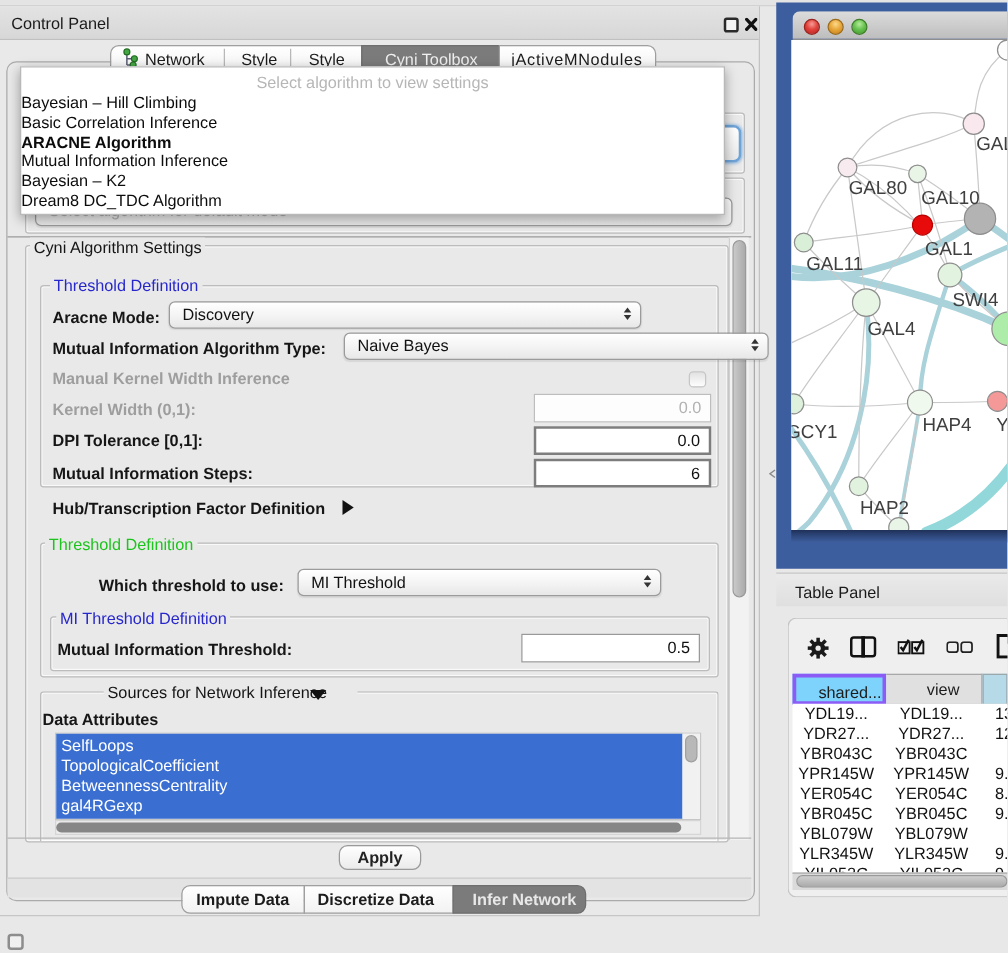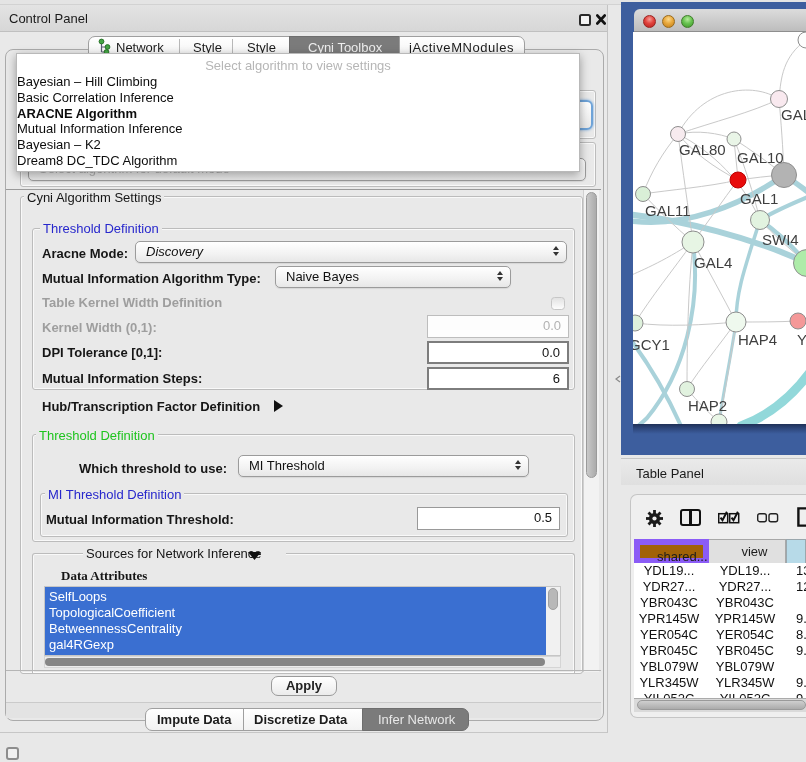--- a/index.html
+++ b/index.html
@@ -59,30 +59,30 @@
 <div class="abs" style="left:583px;top:190px;width:16px;height:482px;background:#f2f2f2;border-left:1px solid #d0d0d0;box-sizing:border-box;"></div>
 <div class="abs" style="left:586px;top:192px;width:11px;height:286px;background:linear-gradient(90deg,#c9c9c9,#ababab);border:1px solid #9a9a9a;border-radius:6px;box-sizing:border-box;"></div>
 
 <div class="group" style="left:20px;top:196px;width:561px;height:476px;border-radius:3px;"></div>
 <div class="gcap" style="left:24px;top:190px;color:#161616;">Cyni Algorithm Settings</div>
 
 <div class="group" style="left:32px;top:228px;width:541px;height:160px;"></div>
 <div class="gcap" style="left:40px;top:221px;color:#2727cc;">Threshold Definition</div>
 
 <div class="lbl" style="left:42px;top:246px;">Aracne Mode:</div>
-<div class="combo" style="left:135px;top:241px;width:432px;font-style:italic;">Discovery<span class="carr">
+<div class="combo" style="left:135px;top:241px;width:378px;">Discovery<span class="carr">
       <span class="tu"></span>
       <span class="td"></span>
     </span></div>
 <div class="lbl" style="left:42px;top:271px;">Mutual Information Algorithm Type:</div>
-<div class="combo" style="left:275px;top:266px;width:236px;">Naive Bayes<span class="carr">
+<div class="combo" style="left:275px;top:266px;width:340px;">Naive Bayes<span class="carr">
       <span class="tu"></span>
       <span class="td"></span>
     </span></div>
-<div class="glbl" style="left:42px;top:295px;">Table Kernel Width Definition</div>
+<div class="glbl" style="left:42px;top:295px;">Manual Kernel Width Inference</div>
 <div class="abs" style="left:551px;top:297px;width:12px;height:11px;background:linear-gradient(#e2e2e2,#fdfdfd);border:1px solid #c6c6c6;border-radius:3.5px;"></div>
 <div class="glbl" style="left:42px;top:320px;">Kernel Width (0,1):</div>
 <div class="field" style="left:427px;top:315px;width:142px;border:1px solid #bdbdbd;color:#b2b2b2;background:#fdfdfd;">0.0</div>
 <div class="lbl" style="left:42px;top:345px;">DPI Tolerance [0,1]:</div>
 <div class="field" style="left:427px;top:341px;width:142px;border:2px solid #7d7d7d;color:#111;">0.0</div>
 <div class="lbl" style="left:42px;top:371px;">Mutual Information Steps:</div>
 <div class="field" style="left:427px;top:367px;width:142px;border:2px solid #7d7d7d;color:#111;">6</div>
 
 <div class="lbl" style="left:42px;top:399px;">Hub/Transcription Factor Definition</div>
 <svg class="abs" style="left:272px;top:399px;" width="12" height="14" viewBox="0 0 12 14">
@@ -100,41 +100,41 @@
 <div class="group" style="left:40px;top:493px;width:526px;height:42px;"></div>
 <div class="gcap" style="left:45px;top:487px;color:#2727cc;">MI Threshold Definition</div>
 <div class="lbl" style="left:46px;top:512px;">Mutual Information Threshold:</div>
 <div class="field" style="left:417px;top:507px;width:143px;border:1px solid #999;color:#111;">0.5</div>
 
 <div class="group" style="left:32px;top:553px;width:541px;height:119px;border-bottom:none;border-radius:3px 3px 0 0;"></div>
 <div class="gcap" style="left:41px;top:546px;color:#161616;padding-right:24px;margin-left:42px;">Sources for Network Inference</div>
 <svg class="abs" style="left:247px;top:551px;" width="15" height="10" viewBox="0 0 15 10">
     <path d="M1 1 L14 1 L7.5 9 Z" fill="#111"></path>
   </svg>
-<div class="lbl" style="left:61px;top:568px;font-family:Liberation Serif, serif;">Data Attributes</div>
+<div class="lbl" style="left:34px;top:568px;">Data Attributes</div>
 
 <div class="abs" style="left:44px;top:586px;width:517px;height:70px;background:#fff;border:1px solid #c6c6c6;box-sizing:border-box;"></div>
 <div class="abs" style="left:45px;top:587px;width:501px;height:68px;background:#3a6fd1;color:#fff;font-size:13px;line-height:16px;padding-left:4px;padding-top:2px;box-sizing:border-box;overflow:hidden;">SelfLoops<br>TopologicalCoefficient<br>BetweennessCentrality<br>gal4RGexp</div>
 <div class="abs" style="left:546px;top:587px;width:14px;height:68px;background:#f1f1f1;"></div>
 <div class="abs" style="left:548px;top:588px;width:10px;height:22px;background:#b8b8b8;border:1px solid #a0a0a0;border-radius:5px;box-sizing:border-box;"></div>
 
 <div class="abs" style="left:44px;top:656px;width:517px;height:12px;background:#ededed;border:1px solid #d5d5d5;box-sizing:border-box;"></div>
 <div class="abs" style="left:45px;top:658px;width:500px;height:8px;background:#868686;border-radius:4px;"></div>
 
 <div class="abs" style="left:6px;top:670px;width:595px;height:1px;background:#b5b5b5;"></div>
 
 <div class="abs" style="left:271px;top:676px;width:66px;height:20px;background:linear-gradient(#ffffff,#ebebeb);border:1px solid #9a9a9a;border-radius:7px;box-sizing:border-box;text-align:center;line-height:18px;font-size:13px;font-weight:bold;color:#222;">Apply</div>
 
 <div class="abs" style="left:6px;top:702px;width:595px;height:16px;background:#e3e3e3;border-top:1px solid #cacaca;box-sizing:border-box;"></div>
 <div class="seg" style="left:145px;top:708px;width:99px;border-radius:7px 0 0 7px;"></div>
 <div class="seg" style="left:243px;top:708px;width:120px;"></div>
 <div class="abs" style="left:362px;top:708px;width:107px;height:23px;background:#7b7b7b;border:1px solid #6e6e6e;border-radius:0 7px 7px 0;box-sizing:border-box;"></div>
 <div class="segtxt" style="left:157px;top:712px;font-weight:bold;">Impute Data</div>
 <div class="segtxt" style="left:254px;top:712px;font-weight:bold;">Discretize Data</div>
-<div class="segtxt" style="left:378px;top:712px;color:#e8e8e8;font-weight:normal;">Infer Network</div>
+<div class="segtxt" style="left:378px;top:712px;color:#e8e8e8;font-weight:bold;">Infer Network</div>
 
 <div class="abs" style="left:16px;top:53px;width:564px;height:119px;background:#fff;border:1px solid #b9b9b9;box-sizing:border-box;box-shadow:0 3px 9px rgba(0,0,0,0.35);z-index:50;"></div>
 <div class="abs" style="left:16px;top:58px;width:564px;text-align:center;font-size:13px;color:#b6b6b6;z-index:51;">Select algorithm to view settings</div>
 <div class="abs" style="left:17px;top:74px;font-size:13px;color:#0c0c0c;line-height:15.8px;z-index:51;white-space:nowrap;">Bayesian – Hill Climbing<br>Basic Correlation Inference<br><b>ARACNE Algorithm</b><br>Mutual Information Inference<br>Bayesian – K2<br>Dream8 DC_TDC Algorithm</div>
 
 <svg class="abs" style="left:615px;top:375px;" width="6" height="8" viewBox="0 0 6 8">
     <path d="M5 1 L1 4 L5 7" stroke="#8a8a8a" stroke-width="1.2" fill="none"></path>
   </svg>
 
 <div class="abs" style="left:6px;top:747px;width:9px;height:9px;border:2px solid #8d8d8d;border-radius:3px;background:#f0f0f0;"></div>
@@ -252,21 +252,21 @@
 </svg>
 <svg class="abs" style="left:757px;top:513px;" width="22" height="10" viewBox="0 0 22 10">
 <rect x="0.7" y="0.7" width="8.6" height="8" rx="2" fill="none" stroke="#222" stroke-width="1.4"></rect>
 <rect x="12" y="0.7" width="8.6" height="8" rx="2" fill="none" stroke="#222" stroke-width="1.4"></rect>
 </svg>
 <svg class="abs" style="left:797px;top:507px;" width="17" height="20" viewBox="0 0 17 20">
 <path d="M1.4 1.4 L10 1.4 L15.6 7 L15.6 18.6 L1.4 18.6 Z" fill="none" stroke="#111" stroke-width="2.4"></path>
 <path d="M10 1.4 L10 7 L15.6 7" fill="none" stroke="#111" stroke-width="1.8"></path>
 </svg>
 
-<div class="abs" style="left:634px;top:539px;width:75px;height:25px;background:#a16207;border:6px solid #8b5cf6;box-sizing:border-box;text-align:center;line-height:23px;font-size:13px;color:#1c1c1c;padding-left:17px;">shared...</div>
+<div class="abs" style="left:634px;top:539px;width:75px;height:25px;background:#7dd3fc;border:3px solid #8b5cf6;box-sizing:border-box;text-align:center;line-height:23px;font-size:13px;color:#1c1c1c;padding-left:17px;">shared...</div>
 <div class="abs" style="left:709px;top:539px;width:77px;height:25px;background:#e0e0e0;border:1px solid #a8a8a8;border-left:none;box-sizing:border-box;text-align:center;line-height:23px;font-size:13px;color:#1c1c1c;padding-left:15px;">view</div>
 <div class="abs" style="left:786px;top:539px;width:20px;height:25px;background:#b7dae8;border:1px solid #9aa7ad;border-left:1px solid #9aa7ad;box-sizing:border-box;"></div>
 
 <div class="abs" style="left:634px;top:563px;width:172px;height:135px;background:#fff;overflow:hidden;font-size:13px;color:#111;">
   <div style="position:absolute;left:0;top:0;width:70px;text-align:center;line-height:16px;">YDL19...<br>YDR27...<br>YBR043C<br>YPR145W<br>YER054C<br>YBR045C<br>YBL079W<br>YLR345W<br>YIL052C</div>
   <div style="position:absolute;left:73px;top:0;width:76px;text-align:center;line-height:16px;">YDL19...<br>YDR27...<br>YBR043C<br>YPR145W<br>YER054C<br>YBR045C<br>YBL079W<br>YLR345W<br>YIL052C</div>
   <div style="position:absolute;left:162px;top:0;width:40px;text-align:left;line-height:16px;white-space:pre;">13...
 12...
 &nbsp;
 9.3...

